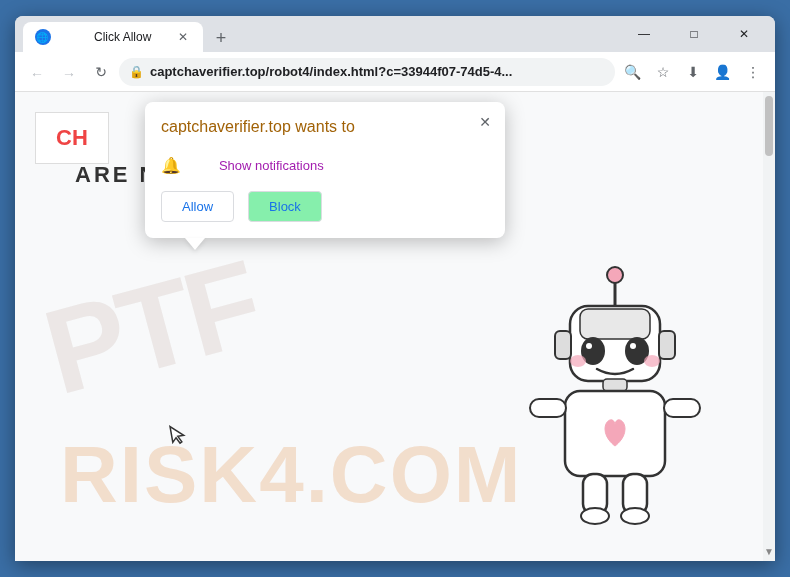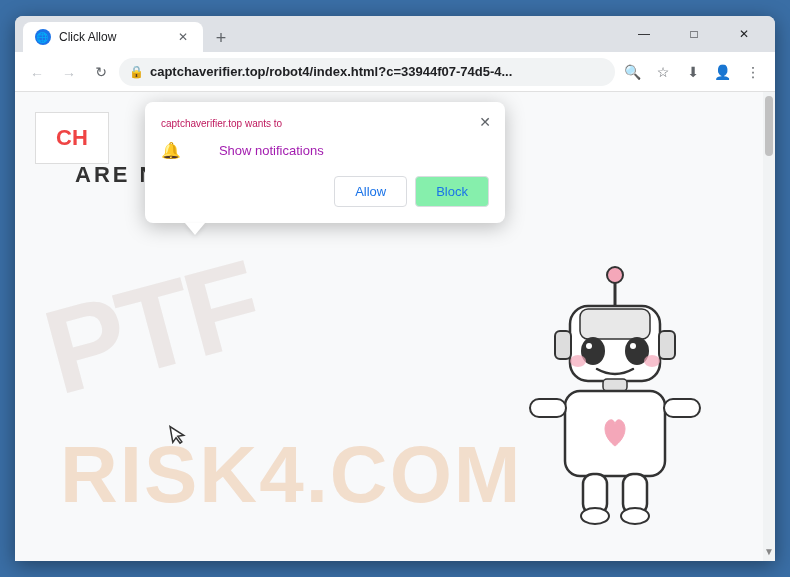--- a/index.html
+++ b/index.html
@@ -70,20 +70,21 @@
       flex-shrink: 0;
     }
 
     .tab-title {
       font-size: 12px;
       color: #202124;
       flex: 1;
       white-space: nowrap;
       overflow: hidden;
       text-overflow: ellipsis;
+      margin-left: 35px;
     }
 
     .tab-close {
       width: 16px;
       height: 16px;
       border-radius: 50%;
       display: flex;
       align-items: center;
       justify-content: center;
       font-size: 12px;
@@ -325,23 +326,23 @@
       border-radius: 50%;
       display: flex;
       align-items: center;
       justify-content: center;
       color: #5f6368;
       font-size: 14px;
       cursor: pointer;
     }
 
     .popup-title {
-      font-size: 10px;
-      color: #be185d;
-      margin-bottom: 12px;
+      font-size: 16px;
+      color: #a16207;
+      margin-bottom: 20px;
     }
 
     .popup-notification-row {
       display: flex;
       align-items: center;
       gap: 10px;
       margin-bottom: 16px;
     }
 
     .bell-icon {
@@ -350,22 +351,21 @@
     }
 
     .popup-notification-text {
       font-size: 13px;
       color: #a21caf;
       margin-left: 28px;
     }
 
     .popup-buttons {
       display: flex;
-      justify-content: flex-end;
-      gap: 8px;
+      gap: 14px;
     }
 
     .popup-btn {
       padding: 7px 20px;
       border-radius: 4px;
       font-size: 13px;
       font-weight: 500;
       cursor: pointer;
       border: none;
     }

